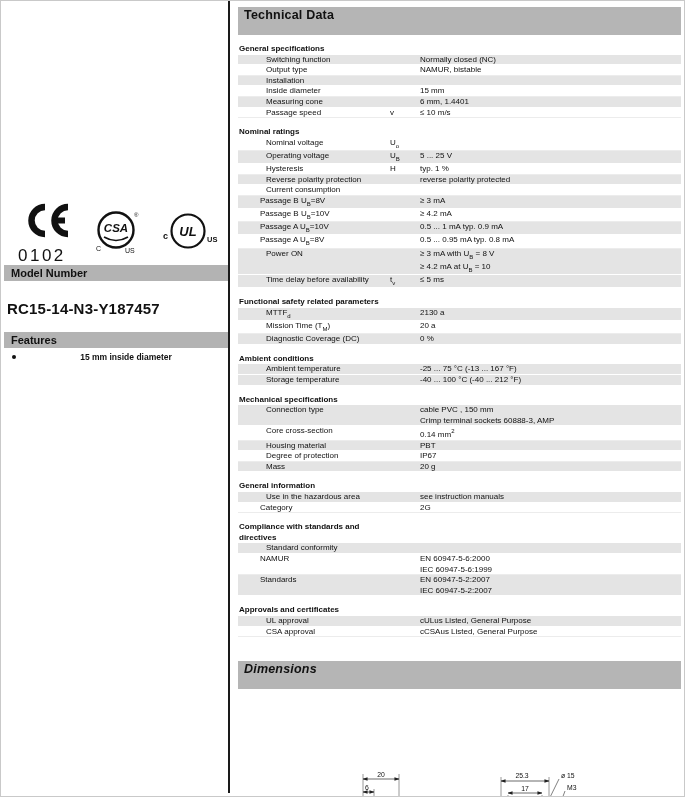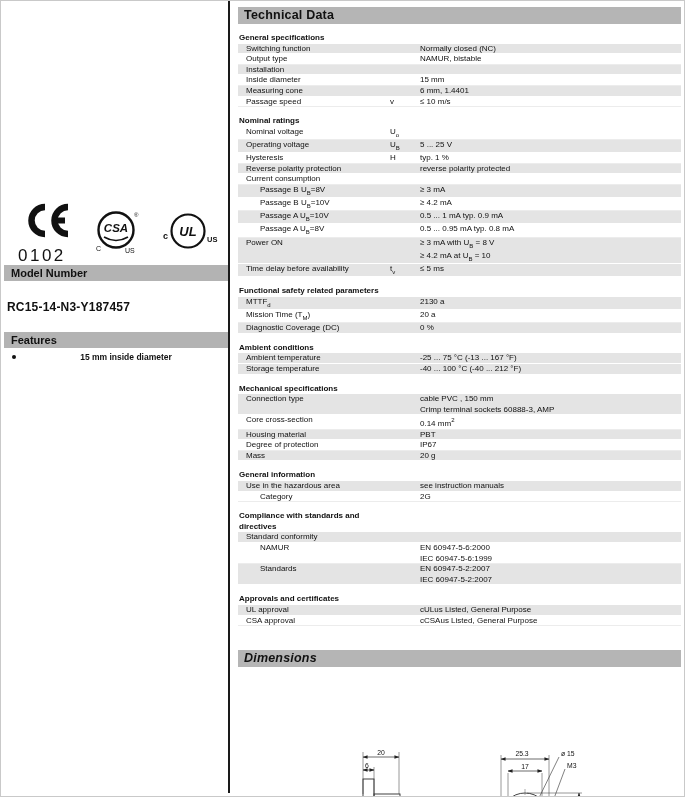--- a/index.html
+++ b/index.html
@@ -4,36 +4,36 @@
 <style>
   html,body{margin:0;padding:0;background:#fff;}
   body{font-family:"Liberation Sans","DejaVu Sans",sans-serif;color:#111;}
   .page{position:relative;width:685px;height:797px;background:#fff;overflow:hidden;
         border:1px solid #c9c9c9;box-sizing:border-box;}
   
   .sidebar{position:absolute;left:0;top:0;width:229px;height:792px;border-right:2px solid #1a1a1a;box-sizing:border-box;}
   .side-bar-strip{position:absolute;left:3px;right:0;height:16px;background:#b3b3b3;
         font-weight:bold;font-size:11px;line-height:16px;padding-left:7px;box-sizing:border-box;}
   .model-bar{top:264px;}
-  .model-text{position:absolute;top:299px;left:6px;font-size:12px;font-weight:bold;letter-spacing:.2px;}
+  .model-text{position:absolute;top:299px;left:6px;font-size:15px;font-weight:bold;letter-spacing:.2px;}
   .features-bar{top:331px;}
   .features-list{position:absolute;top:349px;left:8px;right:4px;text-align:center;}
   .feature-item{position:relative;padding-left:19px;font-size:8.5px;font-weight:bold;line-height:14px;}
   .feature-item .dot{position:absolute;left:3px;top:5px;width:4px;height:4px;border-radius:50%;background:#111;}
   
   .main{position:absolute;left:231px;top:0;width:454px;padding:6px 5px 0 6px;box-sizing:border-box;}
-  .hdr-bar{background:#b5b5b5;font-weight:bold;font-size:12.5px;line-height:17px;height:17px;
+  .hdr-bar{background:#b5b5b5;font-weight:bold;font-size:12.5px;line-height:17px;height:28px;
            padding-left:6px;letter-spacing:.2px;}
   .tech-table{margin-top:3px;}
   .trow{display:grid;grid-template-columns:152px 30px 1fr;align-items:start;
         font-size:8px;line-height:10.6px;min-height:10.6px;}
   .trow.shade{background:#e4e4e4;box-shadow:inset 0 -1px 0 #fff;}
   .trow.plain{box-shadow:inset 0 -1px 0 #ececec;}
   .trow.thead{font-weight:bold;margin-top:9px;box-shadow:none;}
-  .c-label{padding-left:8px;}
+  .c-label{padding-left:28px;}
   .c-label.ind0{padding-left:1px;}
   .c-label.ind2{padding-left:22px;}
   .c-sym,.c-val{white-space:nowrap;}
   sub,sup{font-size:6px;}
   .dims-bar{margin-top:24px;font-style:italic;}
   .drawing-wrap{margin-top:78px;margin-left:88px;}
   svg text{font-family:"Liberation Sans","DejaVu Sans",sans-serif;}
 </style>
 </head>
 <body>

